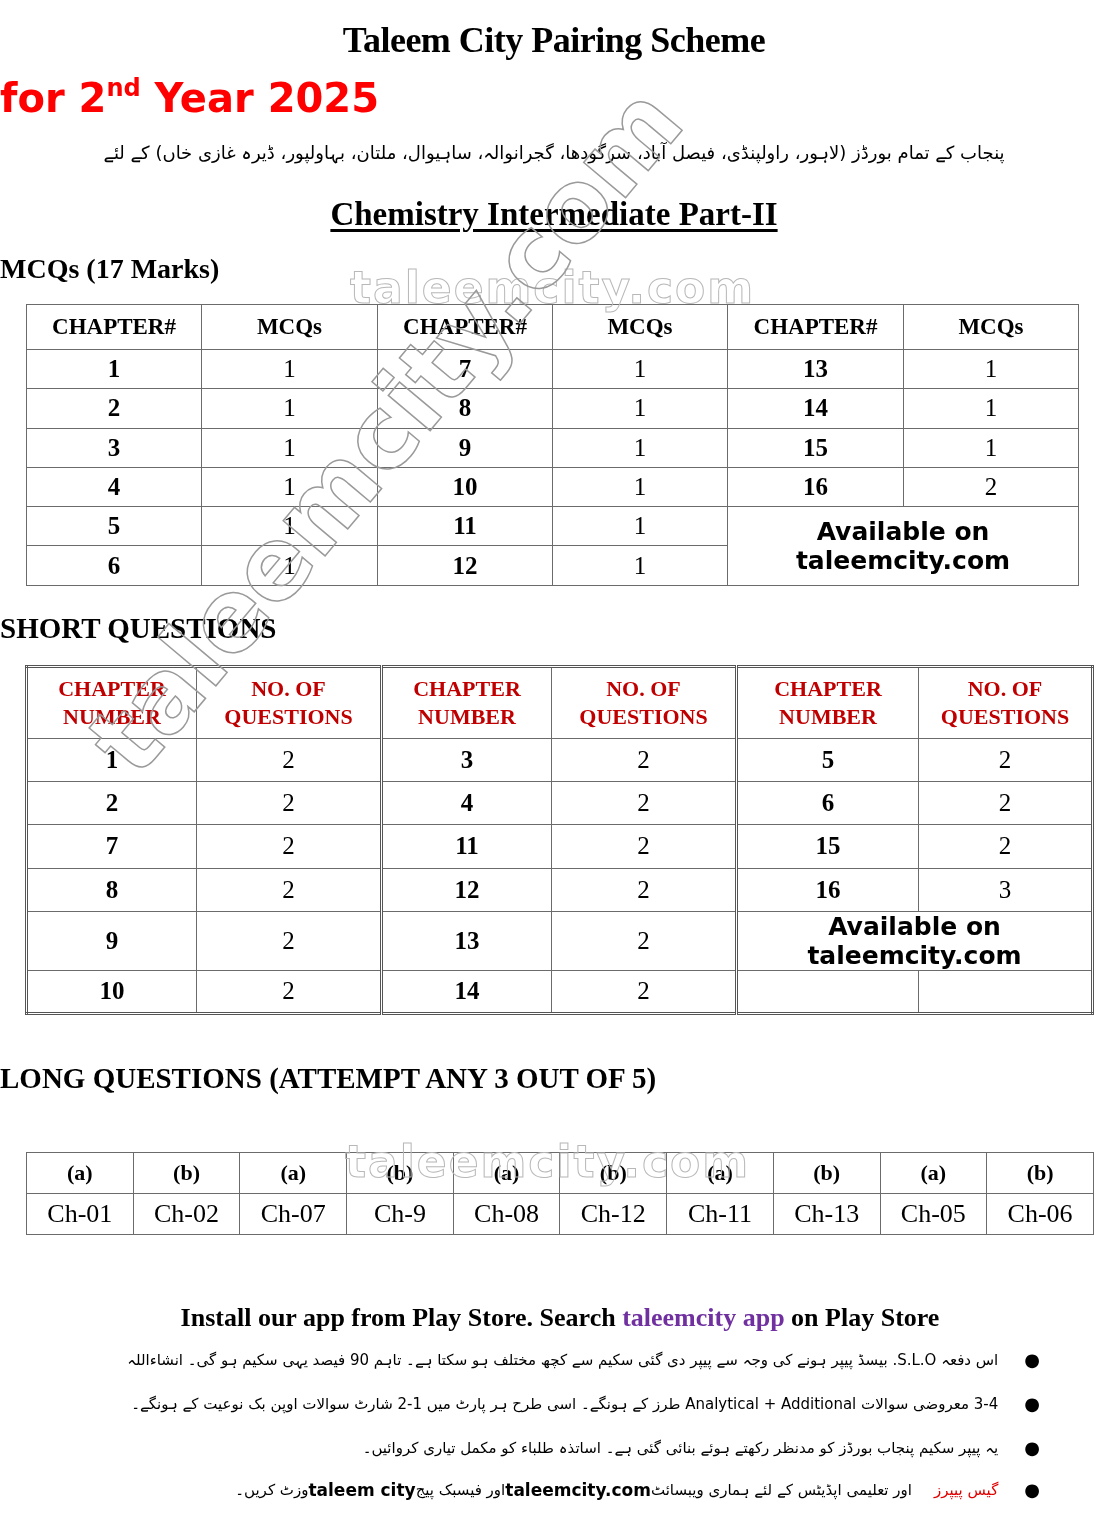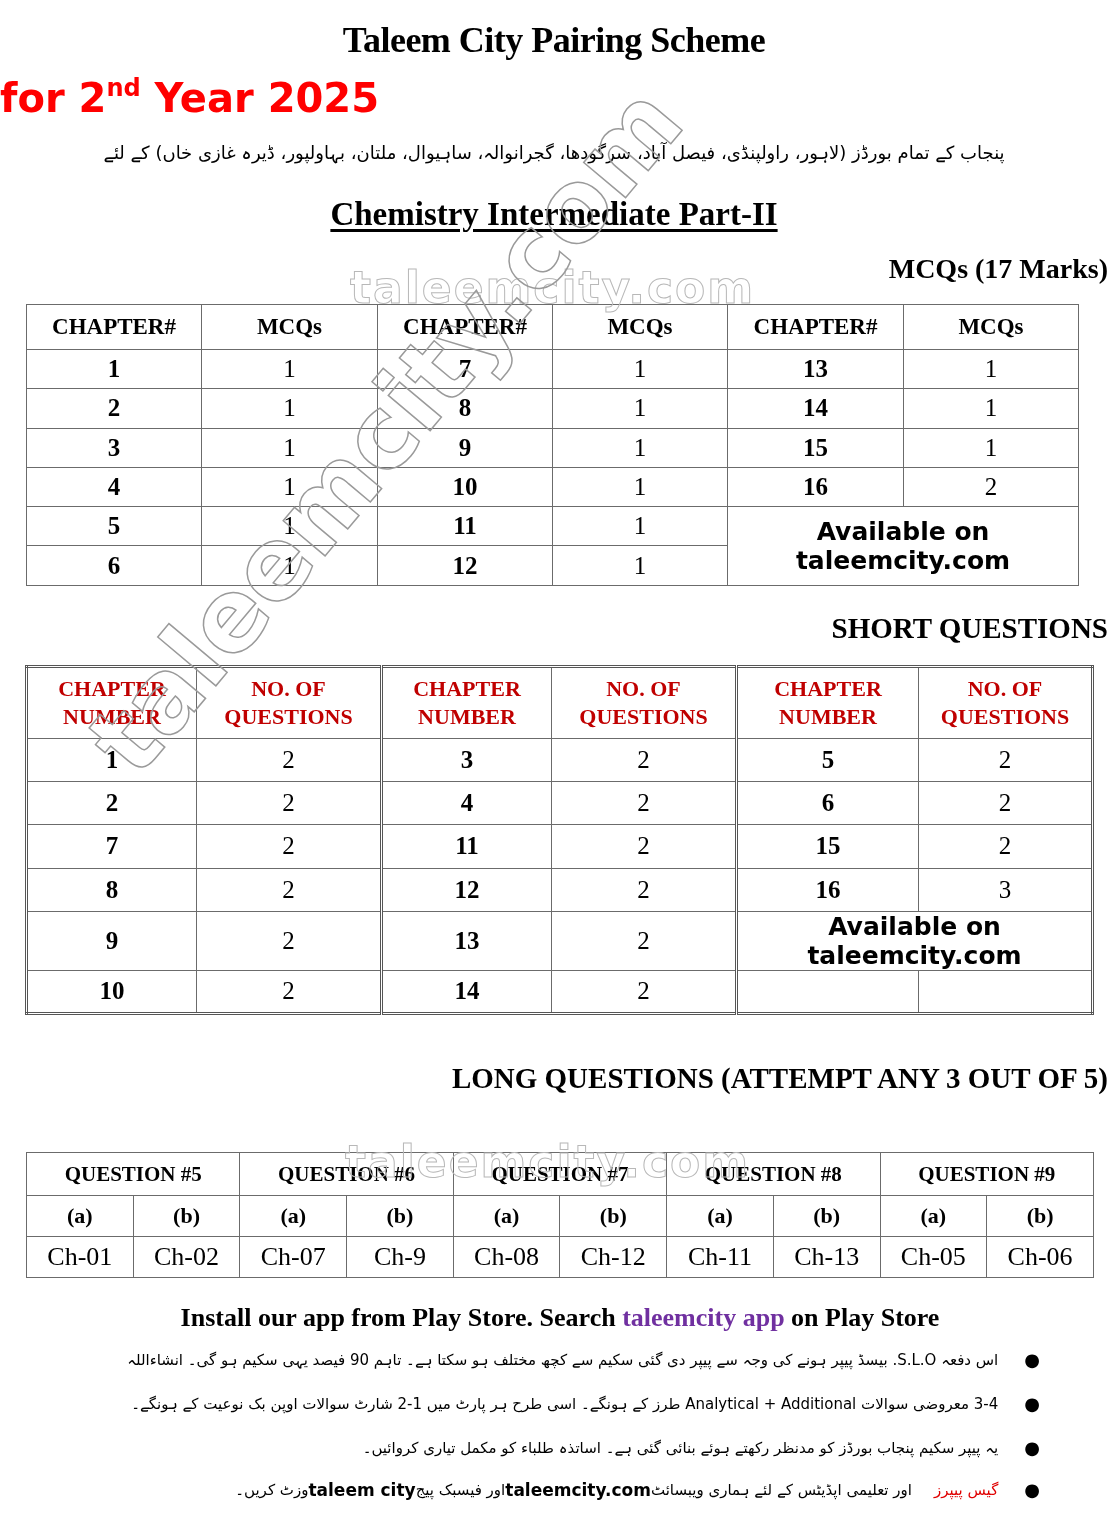--- a/index.html
+++ b/index.html
@@ -20,21 +20,21 @@
   .urdu-boards {
     position: absolute; left: 0; width: 1108px; top: 136px; text-align: center;
     direction: rtl; font-family: "DejaVu Sans", sans-serif; font-size: 18px; line-height: 34px;
   }
   .subject {
     position: absolute; left: 0; width: 1108px; top: 194px; text-align: center;
     font-weight: bold; font-size: 33px; line-height: 40px;
   }
   .subject span { text-decoration: underline; text-underline-offset: 4px; }
   .section-heading {
-    position: absolute; left: 0; width: 1108px; text-align: right; font-weight: bold;
+    position: absolute; left: 0; width: 1108px; text-align: left; font-weight: bold;
   }
   .h-mcq { top: 250px; font-size: 28px; line-height: 38px; }
   .h-short { top: 608px; font-size: 29px; line-height: 40px; }
   .h-long { top: 1058px; font-size: 29px; line-height: 40px; }
 
   table { border-collapse: collapse; position: absolute; table-layout: fixed; }
   td, th { border: 1.5px solid #6b6b6b; text-align: center; vertical-align: middle; }
 
   
   .mcq-table { left: 26px; top: 304px; width: 1052px; }
@@ -229,27 +229,20 @@
     <td class="row">2</td>
     <td class="row sep"></td>
     <td class="row"></td>
   </tr>
 </tbody>
   </table>
 
 <div class="section-heading h-long">LONG QUESTIONS (ATTEMPT ANY 3 OUT OF 5)</div>
 <table class="long-table">
   <tbody>
-      <tr>
-    <th colspan="2" class="q">QUESTION #5</th>
-    <th colspan="2" class="q">QUESTION #6</th>
-    <th colspan="2" class="q">QUESTION #7</th>
-    <th colspan="2" class="q">QUESTION #8</th>
-    <th colspan="2" class="q">QUESTION #9</th>
-  </tr>
   <tr>
     <td class="part">(a)</td>
     <td class="part">(b)</td>
     <td class="part">(a)</td>
     <td class="part">(b)</td>
     <td class="part">(a)</td>
     <td class="part">(b)</td>
     <td class="part">(a)</td>
     <td class="part">(b)</td>
     <td class="part">(a)</td>

